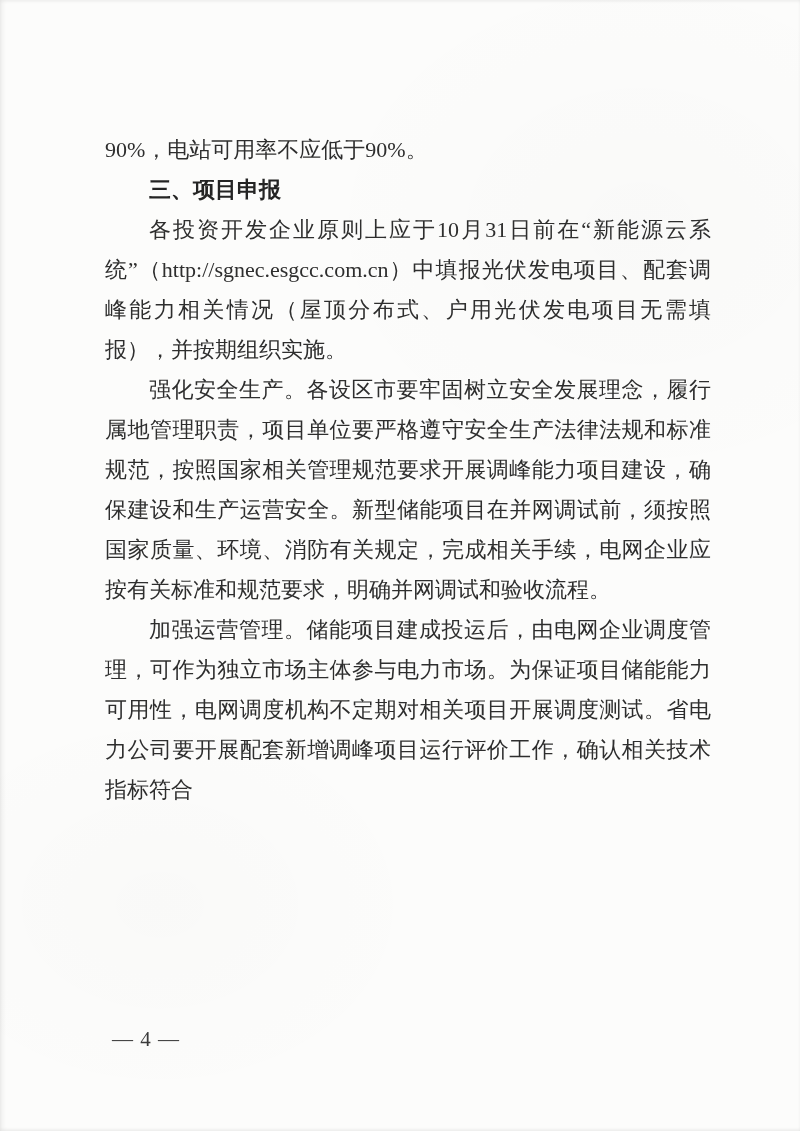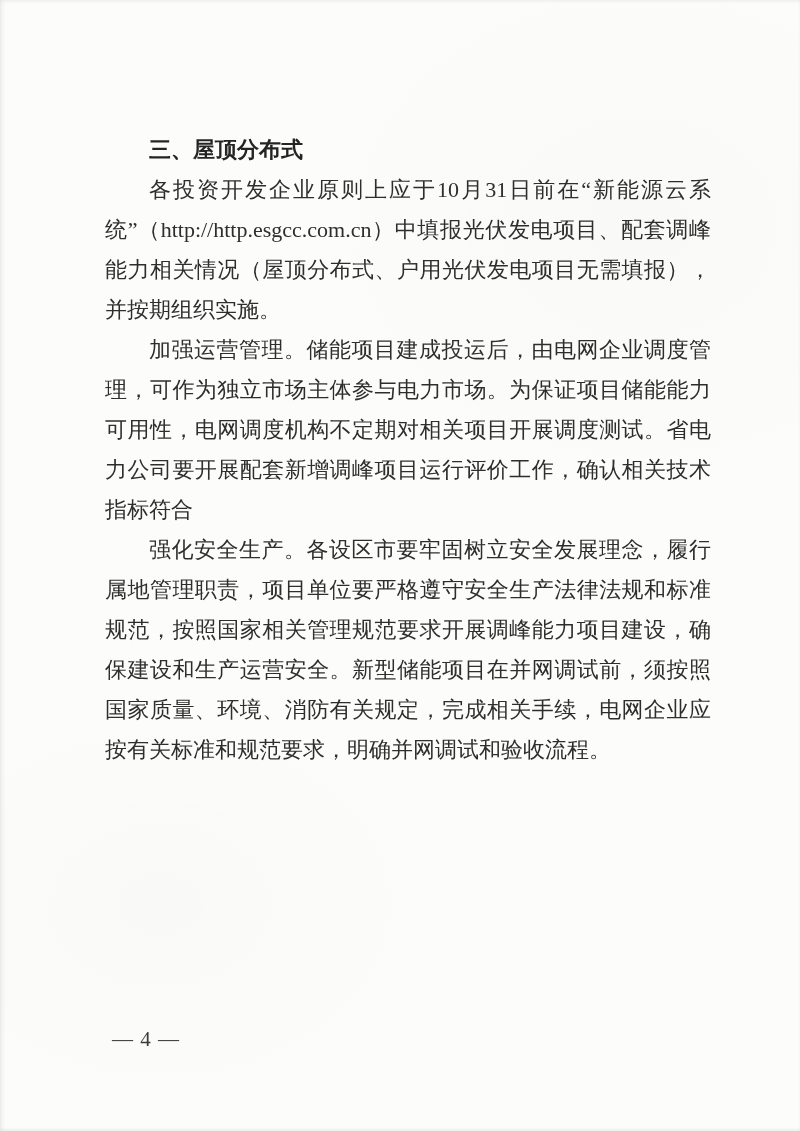--- a/index.html
+++ b/index.html
@@ -60,19 +60,20 @@
     line-height: 30px;
     color: #3a3a3a;
     letter-spacing: 1px;
   }
 </style>
 </head>
 <body>
 
 <div class="page">
   <div class="content">
-    <p class="heading">三、屋顶分布式</p>
-    <p class="para">各投资开发企业原则上应于10月31日前在“新能源云系统”（http://http.esgcc.com.cn）中填报光伏发电项目、配套调峰能力相关情况（屋顶分布式、户用光伏发电项目无需填报），并按期组织实施。</p>
+    <p class="para-cont">90%，电站可用率不应低于90%。</p>
+    <p class="heading">三、项目申报</p>
+    <p class="para">各投资开发企业原则上应于10月31日前在“新能源云系统”（http://sgnec.esgcc.com.cn）中填报光伏发电项目、配套调峰能力相关情况（屋顶分布式、户用光伏发电项目无需填报），并按期组织实施。</p>
+    <p class="para">强化安全生产。各设区市要牢固树立安全发展理念，履行属地管理职责，项目单位要严格遵守安全生产法律法规和标准规范，按照国家相关管理规范要求开展调峰能力项目建设，确保建设和生产运营安全。新型储能项目在并网调试前，须按照国家质量、环境、消防有关规定，完成相关手续，电网企业应按有关标准和规范要求，明确并网调试和验收流程。</p>
     <p class="para">加强运营管理。储能项目建成投运后，由电网企业调度管理，可作为独立市场主体参与电力市场。为保证项目储能能力可用性，电网调度机构不定期对相关项目开展调度测试。省电力公司要开展配套新增调峰项目运行评价工作，确认相关技术指标符合</p>
-    <p class="para">强化安全生产。各设区市要牢固树立安全发展理念，履行属地管理职责，项目单位要严格遵守安全生产法律法规和标准规范，按照国家相关管理规范要求开展调峰能力项目建设，确保建设和生产运营安全。新型储能项目在并网调试前，须按照国家质量、环境、消防有关规定，完成相关手续，电网企业应按有关标准和规范要求，明确并网调试和验收流程。</p>
   </div>
   <div class="footer">— 4 —</div>
 </div>
 
 </body></html>

